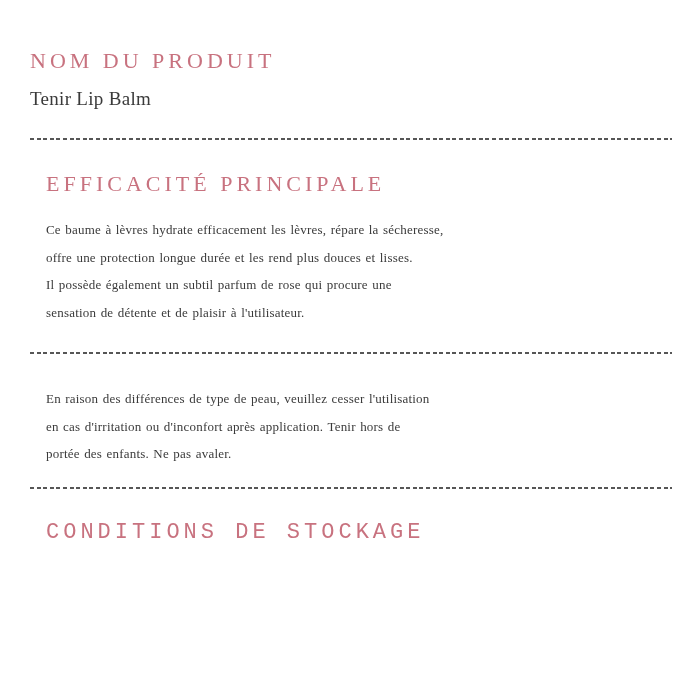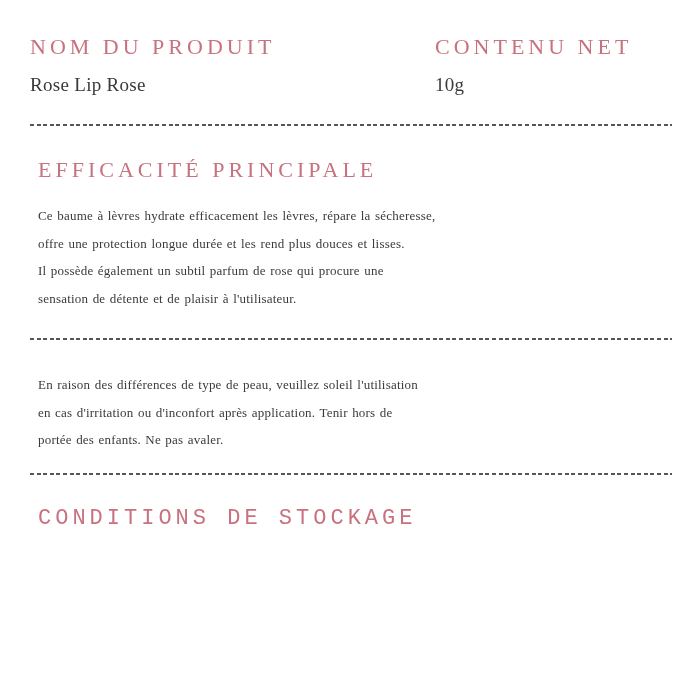--- a/index.html
+++ b/index.html
@@ -10,21 +10,21 @@
   body {
     width: 700px;
     height: 700px;
     font-family: "Liberation Serif", "DejaVu Serif", serif;
     color: var(--text-color, #3a3a3a);
   }
   .page {
     box-sizing: border-box;
     width: 700px;
     height: 700px;
-    padding: 34px 8px 0 30px;
+    padding: 48px 8px 0 30px;
     overflow: hidden;
     background: var(--bg-color, #ffffff);
   }
   .header-row {
     display: flex;
     align-items: flex-start;
   }
   .header-col-left {
     flex: 0 0 405px;
   }
@@ -50,21 +50,21 @@
     height: 2px;
     background: repeating-linear-gradient(90deg,
       var(--divider-color, #565656) 0px,
       var(--divider-color, #565656) 4px,
       transparent 4px,
       transparent 6.6px);
   }
   .divider-1 { margin: 27px 0 31px 0; }
   .divider-2 { margin: 26px 0 31px 0; }
   .divider-3 { margin: 19px 0 31px 0; }
-  section { margin: 8px; }
+  section { margin: 16px; }
   section .heading {
     margin-bottom: 19px;
   }
   section.section-last .heading {
     margin-bottom: 15px;
     font-family: Liberation Mono, monospace;
   }
   .body-text {
     margin: 0;
     max-width: 662px;
@@ -76,42 +76,38 @@
   }
 </style>
 </head>
 <body>
 
 <div class="page">
 
   <div class="header-row">
     <div class="header-col-left">
       <h2 class="heading">NOM DU PRODUIT</h2>
-      <div class="header-value">Rose Lip Rose</div>
-    </div>
-    <div class="header-col-right">
-      <h2 class="heading">CONTENU NET</h2>
-      <div class="header-value">10g</div>
+      <div class="header-value">Tenir Lip Balm</div>
     </div>
   </div>
 
   <div class="divider divider-1"></div>
 
   <section>
     <h2 class="heading">EFFICACITÉ PRINCIPALE</h2>
     <p class="body-text">Ce baume à lèvres hydrate efficacement les lèvres, répare la sécheresse,
 offre une protection longue durée et les rend plus douces et lisses.
 Il possède également un subtil parfum de rose qui procure une
 sensation de détente et de plaisir à l'utilisateur.</p>
   </section>
 
   <div class="divider divider-2"></div>
 
   <section>
-    <p class="body-text">En raison des différences de type de peau, veuillez soleil l'utilisation
+    <p class="body-text">En raison des différences de type de peau, veuillez cesser l'utilisation
 en cas d'irritation ou d'inconfort après application. Tenir hors de
 portée des enfants. Ne pas avaler.</p>
   </section>
 
   <div class="divider divider-3"></div>
 
   <section class="section-last">
     <h2 class="heading">CONDITIONS DE STOCKAGE</h2>
   </section>
 

